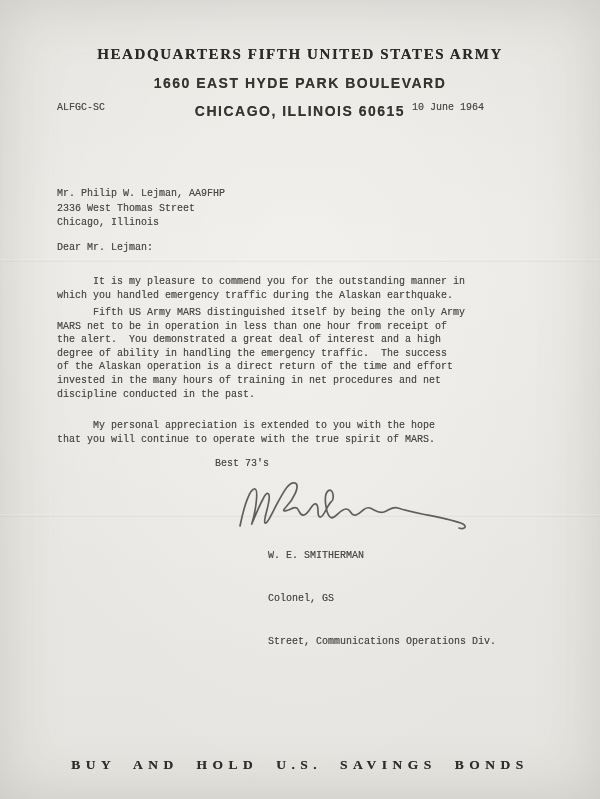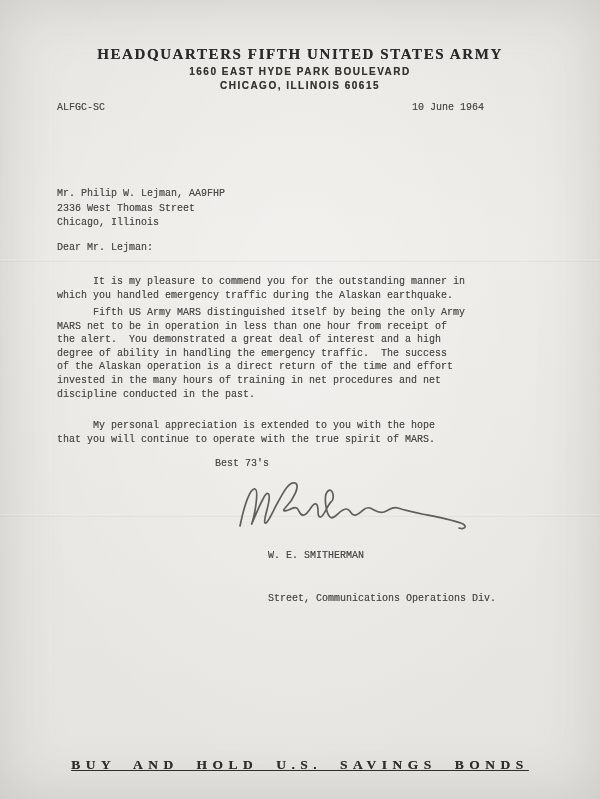--- a/index.html
+++ b/index.html
@@ -29,22 +29,22 @@
     position: absolute; top: 46px; left: 0; width: 100%;
     text-align: center; color: var(--letterhead-ink, #2b2a28);
   }
   .lh-title {
     font-family: "Liberation Serif", "DejaVu Serif", serif;
     font-weight: 700; font-size: 15px; letter-spacing: 1.6px;
     text-shadow: 0 0 0.5px rgba(40,40,40,0.7);
   }
   .lh-sub {
     font-family: "Liberation Sans", sans-serif;
-    font-weight: 700; font-size: 10px; letter-spacing: 1.5px;
-    color: #35342f; margin-top: 3px;
+    font-weight: 700; font-size: 14px; letter-spacing: 1.5px;
+    color: #35342f; margin-top: 12px;
     text-shadow: 0 0 0.5px rgba(40,40,40,0.6);
   }
 
   .type {
     position: absolute;
     font-family: "Liberation Mono", "DejaVu Sans Mono", monospace;
     font-size: 10px; line-height: 13.6px;
     color: var(--ink, #494846);
     white-space: pre;
     text-shadow: 0 0 0.6px rgba(70,68,64,0.55);
@@ -66,21 +66,20 @@
   .signature svg { width: 100%; height: 100%; }
 
   .footer {
     position: absolute; top: 757px; left: 0; width: 100%;
     text-align: center;
     font-family: "Liberation Serif", "DejaVu Serif", serif;
     font-weight: 700; font-size: 13.5px;
     letter-spacing: 5.5px; word-spacing: 9px;
     color: #2e2d2b;
     text-shadow: 0 0 0.5px rgba(40,40,40,0.6);
-    text-decoration: underline;
   }
 </style>
 </head>
 <body>
 
 <div class="page">
 
   <div class="crease c1"></div>
   <div class="crease c2"></div>
 
@@ -117,18 +116,19 @@
     <svg viewBox="0 0 238 62" xmlns="http://www.w3.org/2000/svg">
       <g fill="none" stroke="#4d4b48" stroke-width="1.7" stroke-linecap="round" opacity="0.88">
         <path d="M8,50 C12,30 18,12 23,13 C27,14 23,38 20,47 C18,53 26,32 31,23 C35,15 38,16 37,24 C36,33 31,45 33,47 C35,49 41,35 46,26 C51,17 57,5 63,7 C69,9 61,24 54,31 C48,37 55,35 61,32"></path>
         <path d="M61,32 C68,29 66,41 72,39 C78,37 80,26 84,28 C88,30 84,40 88,41 C92,42 95,29 99,26 C103,23 101,11 96,15 C91,19 94,37 98,41 C102,45 108,33 114,33 C120,33 118,41 124,39 C130,37 132,30 138,32 C143,34 146,38 152,36 C158,34 160,30 166,32 C172,34 180,36 190,38 C205,41 222,44 231,48 C235,50 233,54 227,52"></path>
       </g>
     </svg>
   </div>
 
   <div class="type sig-block">
     <div>W. E. SMITHERMAN</div>
+    <div>Colonel, GS</div>
     <div>Street, Communications Operations Div.</div>
   </div>
 
   <div class="footer">BUY AND HOLD U.S. SAVINGS BONDS</div>
 
 </div>
 
 </body></html>

